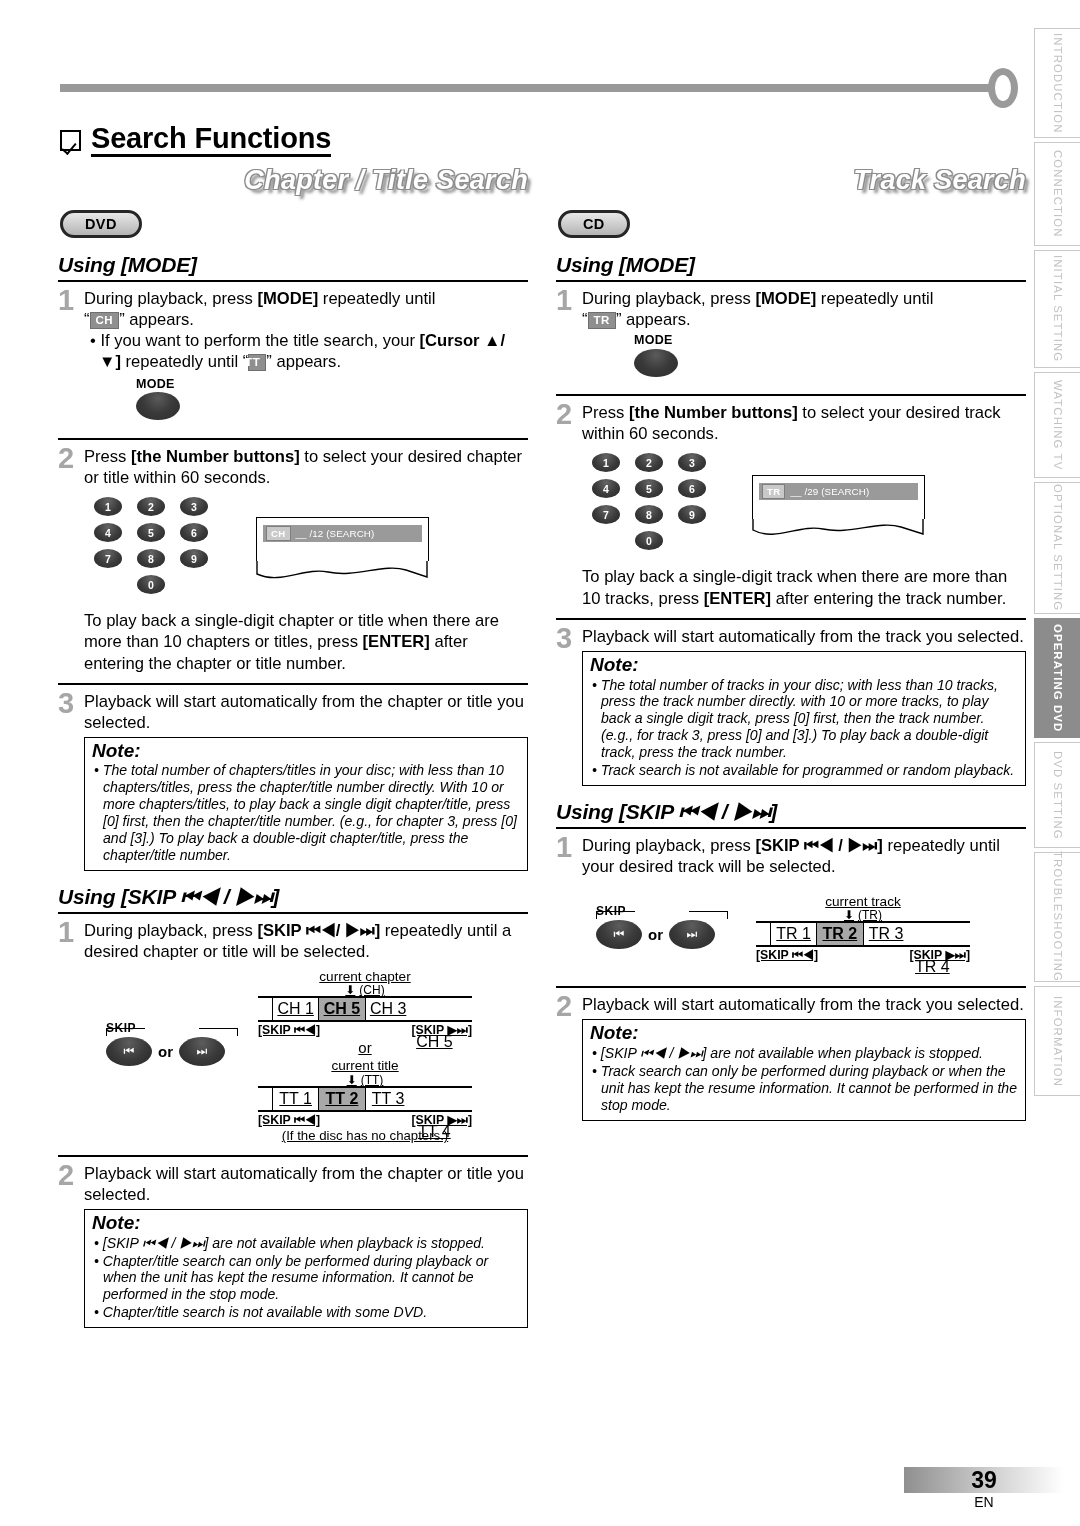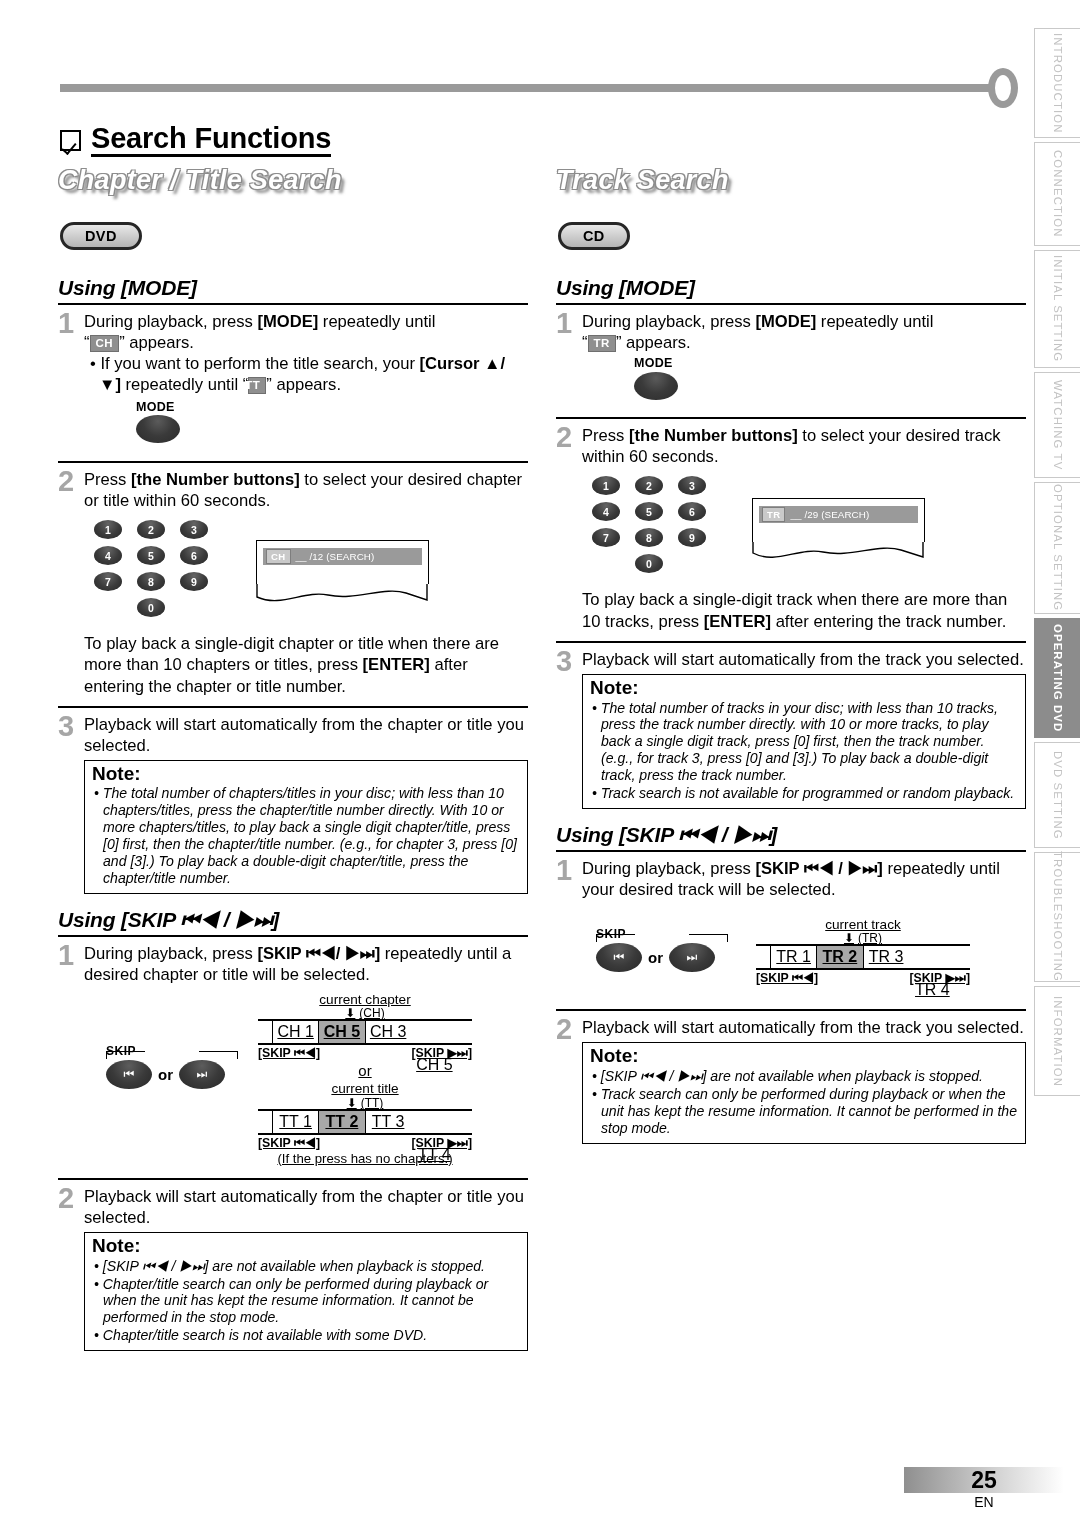--- a/index.html
+++ b/index.html
@@ -19,40 +19,40 @@
   .h-main .chk{width:21px;height:21px;border:2px solid #000;box-sizing:border-box;position:relative;}
   .h-main .chk:after{content:"";position:absolute;left:3px;top:8px;width:6px;height:12px;border-right:2.5px solid #000;border-bottom:2.5px solid #000;transform:rotate(40deg);}
   .h-main .txt{font-size:29px;font-weight:bold;letter-spacing:-0.2px;border-bottom:3px solid #000;padding-bottom:1px;line-height:1;}
 
   
   .col{position:absolute;top:160px;width:470px;}
   .col.left{left:58px;}
   .col.right{left:556px;}
 
   
-  .banner{height:40px;display:flex;align-items:center;justify-content:flex-start;margin-bottom:16px;}
+  .banner{height:40px;display:flex;align-items:center;justify-content:flex-end;margin-bottom:4px;}
   .banner span{
     font-size:27px;font-weight:bold;font-style:italic;color:#ffffff;
     letter-spacing:0.3px;
     text-shadow:
       -1.3px -1.3px 0 #8d8d8d, 1.3px -1.3px 0 #8d8d8d,
       -1.3px 1.3px 0 #8d8d8d, 1.3px 1.3px 0 #8d8d8d,
       4px 4px 3px rgba(110,110,110,.75);
   }
 
   
   .badge-disc{
     display:inline-block;margin:6px 0 6px 2px;
     padding:3px 22px;border:3px solid #262626;border-radius:16px;
     background:linear-gradient(#e8e8e8,#b4b4b4);
     font-size:14.5px;font-weight:bold;letter-spacing:.4px;
   }
 
   
-  .h-sec{font-size:21px;font-weight:bold;font-style:italic;margin:20px 0 3px 0;letter-spacing:-0.2px;}
+  .h-sec{font-size:21px;font-weight:bold;font-style:italic;margin:9px 0 3px 0;letter-spacing:-0.2px;}
 
   .rule{border-top:2.6px solid #000;margin:2px 0 5px 0;}
 
   
   .step{display:flex;gap:7px;margin-bottom:2px;}
   .step .num{font-size:29px;font-weight:bold;color:#a6a6a6;line-height:.95;width:19px;flex:0 0 19px;text-align:left;}
   .step .body{flex:1;font-size:16.6px;line-height:1.26;padding-top:2px;}
   .sub{font-size:16.6px;line-height:1.26;margin-left:6px;text-indent:-9px;padding-left:9px;}
   .plain{font-size:16.6px;line-height:1.28;margin:9px 0 0 26px;}
   b{font-weight:bold;}
@@ -79,21 +79,21 @@
   
   .screen{position:relative;width:173px;}
   .screen .frame{border:1.4px solid #000;border-bottom:none;height:44px;box-sizing:border-box;background:#fff;padding:7px 6px 0 6px;}
   .osdbar{background:#9a9a9a;height:17px;display:flex;align-items:center;padding-left:3px;gap:5px;}
   .osdchip{background:#c9c9c9;color:#fff;font-size:9.5px;font-weight:bold;padding:0 4px;line-height:13px;border:1px solid #7e7e7e;letter-spacing:.4px;}
   .osdtxt{font-size:9.8px;color:#fff;letter-spacing:.1px;}
   .tearwrap{height:22px;overflow:hidden;}
 
   
   .note{border:1.6px solid #000;padding:2px 7px 6px 7px;margin-top:3px;}
-  .note .lbl{font-size:19px;font-weight:bold;line-height:1.15;}
+  .note .lbl{font-size:19px;font-weight:bold;font-style:italic;line-height:1.15;}
   .note ul{margin:0;padding:0;list-style:none;}
   .note li{font-size:14.1px;font-style:italic;line-height:1.2;padding-left:11px;text-indent:-9px;margin-top:1px;}
   .note li:before{content:"• ";}
 
   
   .skipwrap{display:flex;align-items:flex-start;margin-top:6px;}
   .skipbtns{width:200px;padding-top:52px;padding-left:48px;box-sizing:border-box;}
   .skipcap{position:relative;width:132px;text-align:left;font-size:12px;font-weight:bold;letter-spacing:.5px;}
   .skipcap:before,.skipcap:after{content:"";position:absolute;top:7px;width:38px;height:7px;border-top:1.8px solid #000;}
   .skipcap:before{left:0;border-left:1.8px solid #000;}
@@ -287,21 +287,21 @@
           <div class="tl-cell">TT 1</div>
           <div class="tl-cell sel">TT 2</div>
           <div class="tl-cell">TT 3</div>
           <div class="tl-cell last">TT 4</div>
           <div class="tl-pad"></div>
         </div>
         <div class="tl-lbls">
           <span>[SKIP ⏮◀]</span>
           <span>[SKIP ▶⏭]</span>
         </div>
-        <div class="tl-foot">(If the press has no chapters.)</div>
+        <div class="tl-foot">(If the disc has no chapters.)</div>
       </div>
     </div>
 
     <div class="rule" style="margin-top:12px;"></div>
 
     <div class="step">
       <div class="num">2</div>
       <div class="body">
         <div>Playback will start automatically from the chapter or title you selected.</div>
         <div class="note">
@@ -487,18 +487,18 @@
     <div class="tab" style="height:130px;">
         <span>TROUBLESHOOTING</span>
       </div>
     <div class="tab" style="height:110px;">
         <span>INFORMATION</span>
       </div>
   </div>
 
   <div class="footer">
     <div class="pgbar">
-      <span class="pgnum">25</span>
+      <span class="pgnum">39</span>
     </div>
     <div class="pglang">EN</div>
   </div>
 
 </div>
 
 </body></html>

